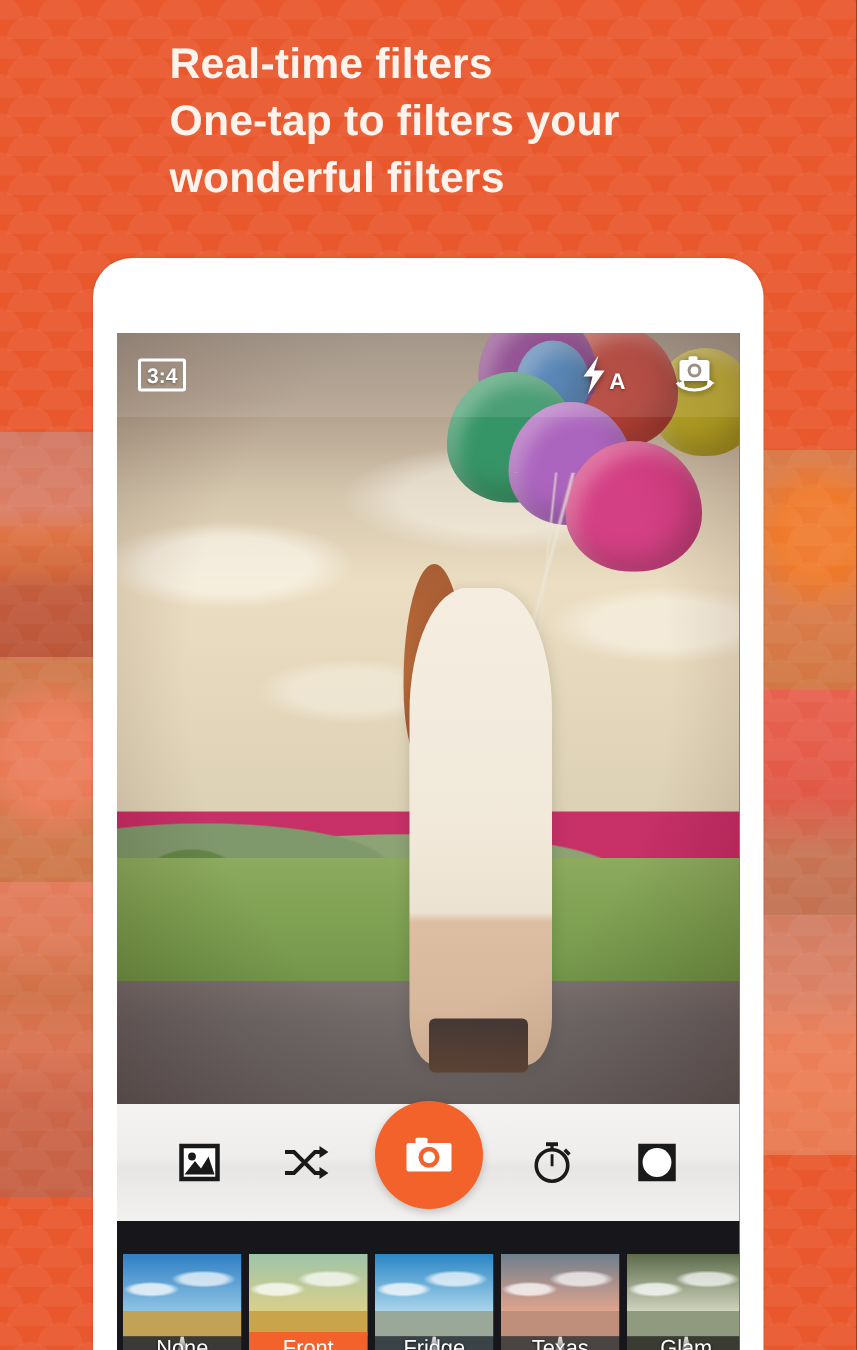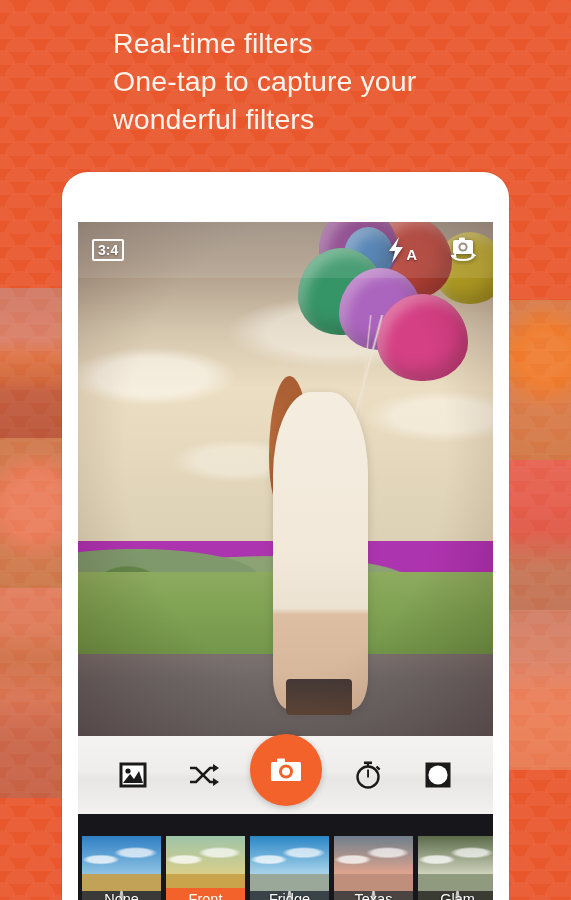--- a/index.html
+++ b/index.html
@@ -35,39 +35,39 @@
   .cell-sun{height:160px;background:
      radial-gradient(circle at 62% 35%, #ffd84a 0 16%, #ffc927 24%, #b9cf8e 48%, #9cc07d 100%);}
   .cell-radio{height:150px;background:
      linear-gradient(#e47fa0 0%, #dd6f93 28%, #cf5f84 46%, #7fb9b2 72%, #6fb0aa 100%);}
   .cell-beach{height:160px;background:
      linear-gradient(#9fd6e2 0%, #bfe3e8 32%, #efdcc0 52%, #f1d7b4 74%, #e6c7a2 100%);}
 
   
   #headline{
     position:absolute;left:113px;top:24px;width:420px;
-    color:#FCF3EC;font-size:28.5px;line-height:38px;font-weight:400;
+    color:#FCF3EC;font-size:28.5px;line-height:38px;font-weight:700;
     letter-spacing:.1px;
   }
   #headline .ln{display:block;white-space:nowrap;}
 
   
   #phone{
     position:absolute;left:62px;top:172px;width:447px;height:760px;
     background:#FFFFFF;
     border-radius:26px 26px 0 0;
     box-shadow:0 0 0 1px rgba(0,0,0,.05);
   }
   #screen{
     position:absolute;left:16px;top:50px;width:415px;height:710px;
     background:#111;overflow:hidden;
   }
 
   
-  #viewfinder{position:relative;width:415px;height:514px;overflow:hidden;background:#a21caf;}
+  #viewfinder{position:relative;width:415px;height:514px;overflow:hidden;background:#be185d;}
   .vf-sky{position:absolute;left:0;top:0;width:100%;height:62%;
     background:linear-gradient(#8d8278 0%, #a39384 14%, #cfc3ae 34%, #e8ddc4 52%, #e4d9c0 66%, #d8cfb6 100%);}
   .vf-clouds{position:absolute;left:0;top:10%;width:100%;height:48%;
     background:
       radial-gradient(ellipse 120px 42px at 18% 42%, rgba(255,255,255,.55) 0 45%, rgba(255,255,255,0) 70%),
       radial-gradient(ellipse 150px 50px at 62% 24%, rgba(255,255,255,.45) 0 45%, rgba(255,255,255,0) 72%),
       radial-gradient(ellipse 110px 36px at 88% 58%, rgba(255,255,255,.45) 0 45%, rgba(255,255,255,0) 72%),
       radial-gradient(ellipse 90px 30px at 38% 76%, rgba(255,255,255,.38) 0 45%, rgba(255,255,255,0) 72%);}
   .vf-hills{position:absolute;left:0;top:55%;width:100%;height:14%;
     background:radial-gradient(ellipse 200px 46px at 14% 100%, #6e8e63 0 60%, rgba(110,142,99,0) 62%),
@@ -158,21 +158,21 @@
   <div class="cell cell-street"></div>
 </div>
 <div class="collage right">
   <div class="cell cell-sun"></div>
   <div class="cell cell-radio"></div>
   <div class="cell cell-beach"></div>
 </div>
 
 <div id="headline">
   <span class="ln">Real-time filters</span>
-  <span class="ln">One-tap to capture your</span>
+  <span class="ln">One-tap to filters your</span>
   <span class="ln">wonderful filters</span>
 </div>
 
 <div id="phone">
   <div id="screen">
 
     <div id="viewfinder">
       <div class="vf-sky"></div>
       <div class="vf-clouds"></div>
       <div class="vf-hills"></div>

